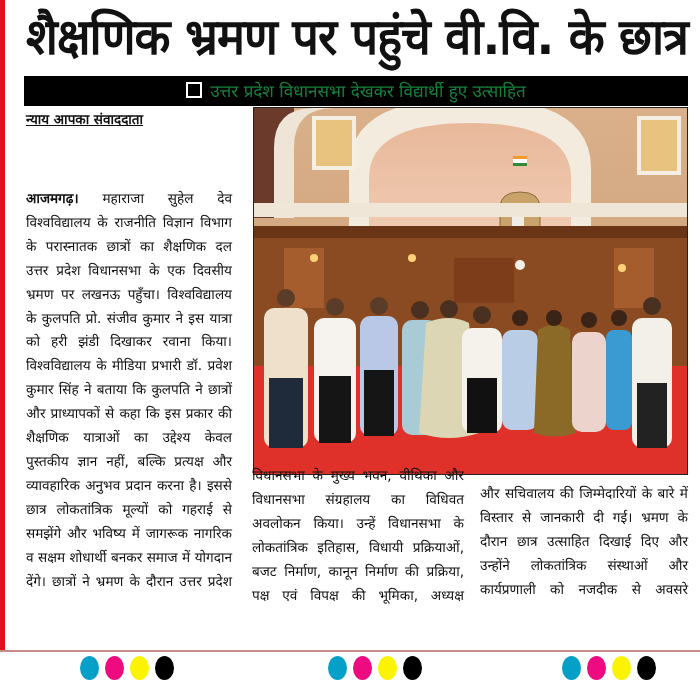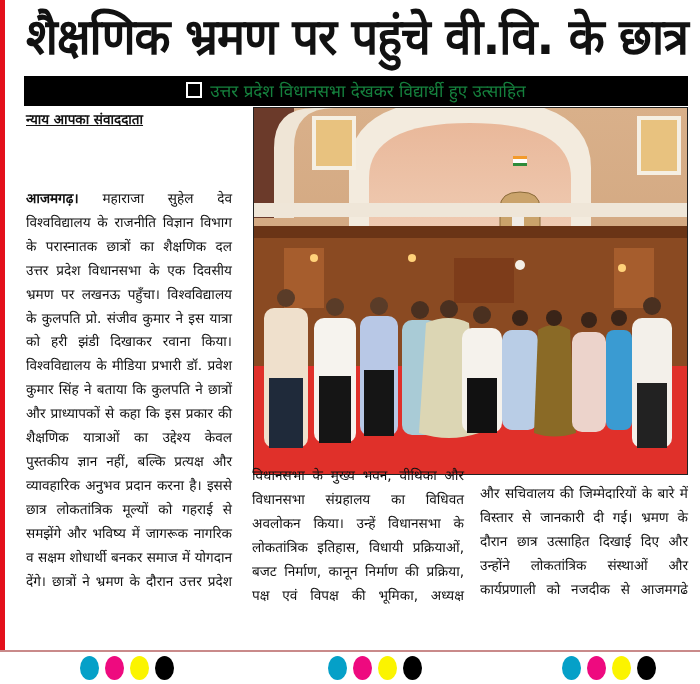--- a/index.html
+++ b/index.html
@@ -103,21 +103,21 @@
         <rect x="383" y="275" width="30" height="65" fill="#222"></rect>
     </g>
   </svg>
 </div>
 
 <div class="col col2">
   <p>विधानसभा के मुख्य भवन, वीथिका और विधानसभा संग्रहालय का विधिवत अवलोकन किया। उन्हें विधानसभा के लोकतांत्रिक इतिहास, विधायी प्रक्रियाओं, बजट निर्माण, कानून निर्माण की प्रक्रिया, पक्ष एवं विपक्ष की भूमिका, अध्यक्ष</p>
 </div>
 
 <div class="col col3">
-  <p>और सचिवालय की जिम्मेदारियों के बारे में विस्तार से जानकारी दी गई। भ्रमण के दौरान छात्र उत्साहित दिखाई दिए और उन्होंने लोकतांत्रिक संस्थाओं और कार्यप्रणाली को नजदीक से आजमगढे</p>
+  <p>और सचिवालय की जिम्मेदारियों के बारे में विस्तार से जानकारी दी गई। भ्रमण के दौरान छात्र उत्साहित दिखाई दिए और उन्होंने लोकतांत्रिक संस्थाओं और कार्यप्रणाली को नजदीक से अवसरे</p>
 </div>
 
 <div class="bottomrule"></div>
 
 <div class="reg" style="left:80px;">
   <div class="dot" style="background:#05a0c8"></div>
   <div class="dot" style="background:#ee0a7f"></div>
   <div class="dot" style="background:#fbf400"></div>
   <div class="dot" style="background:#000"></div>
 </div>

